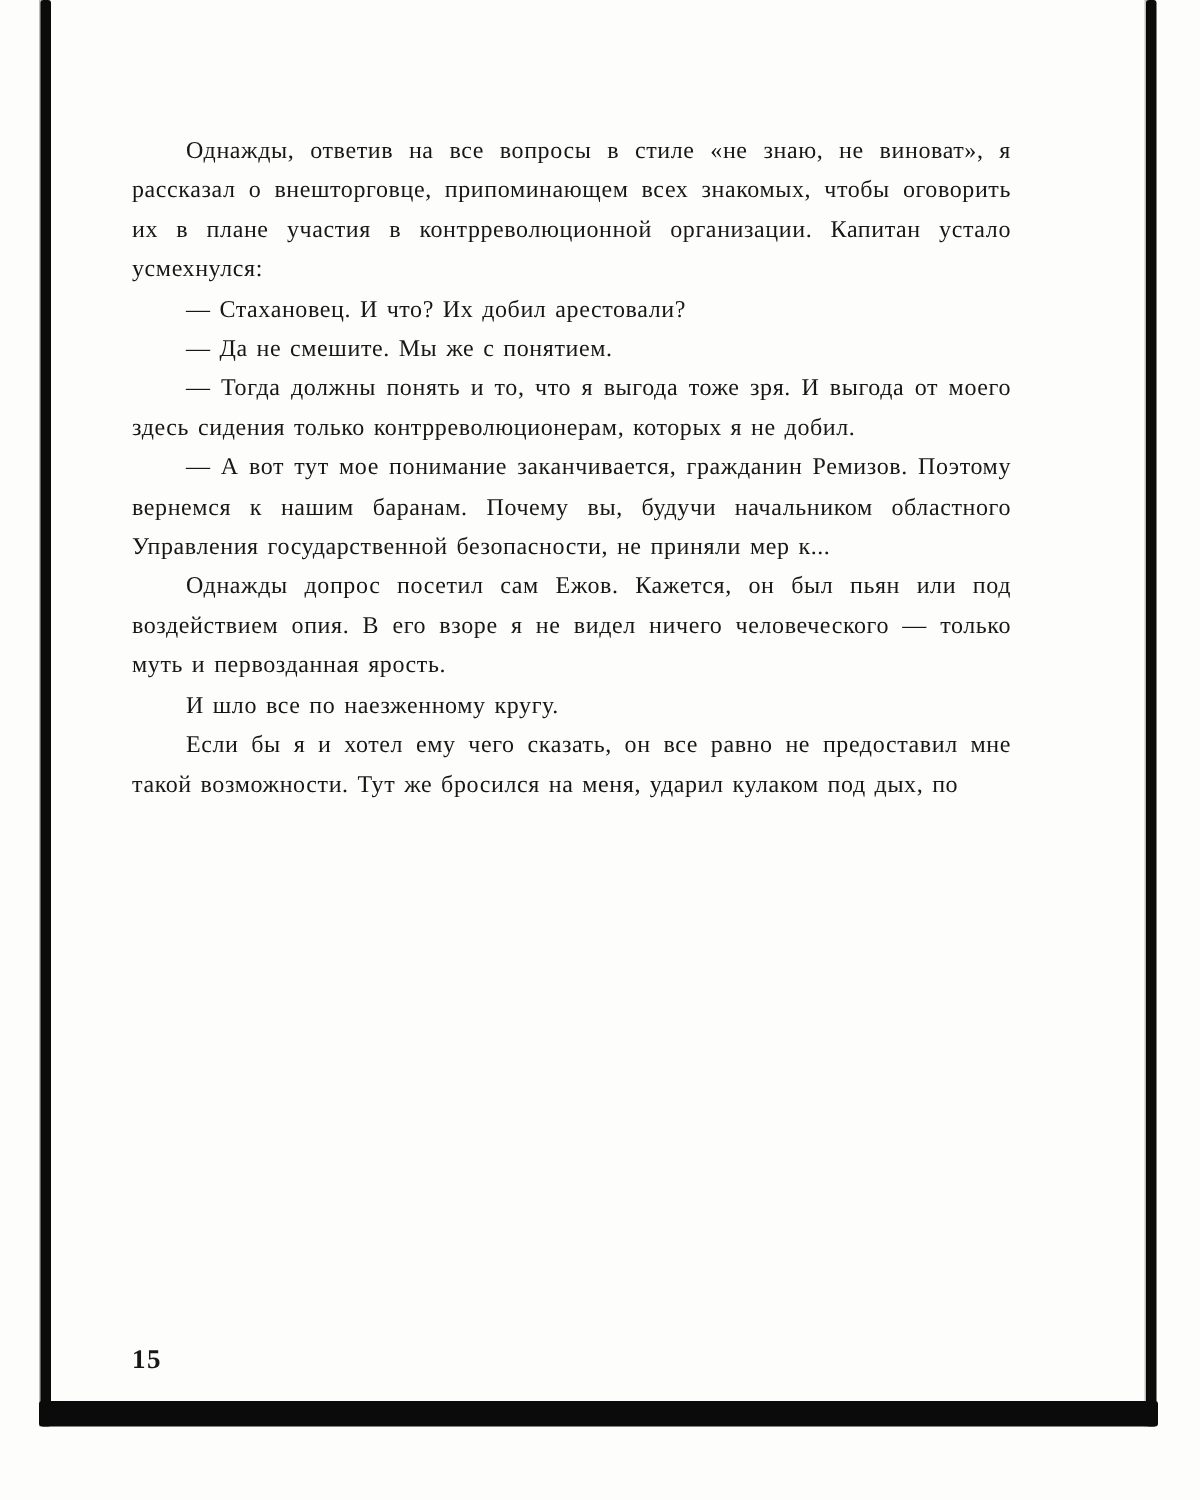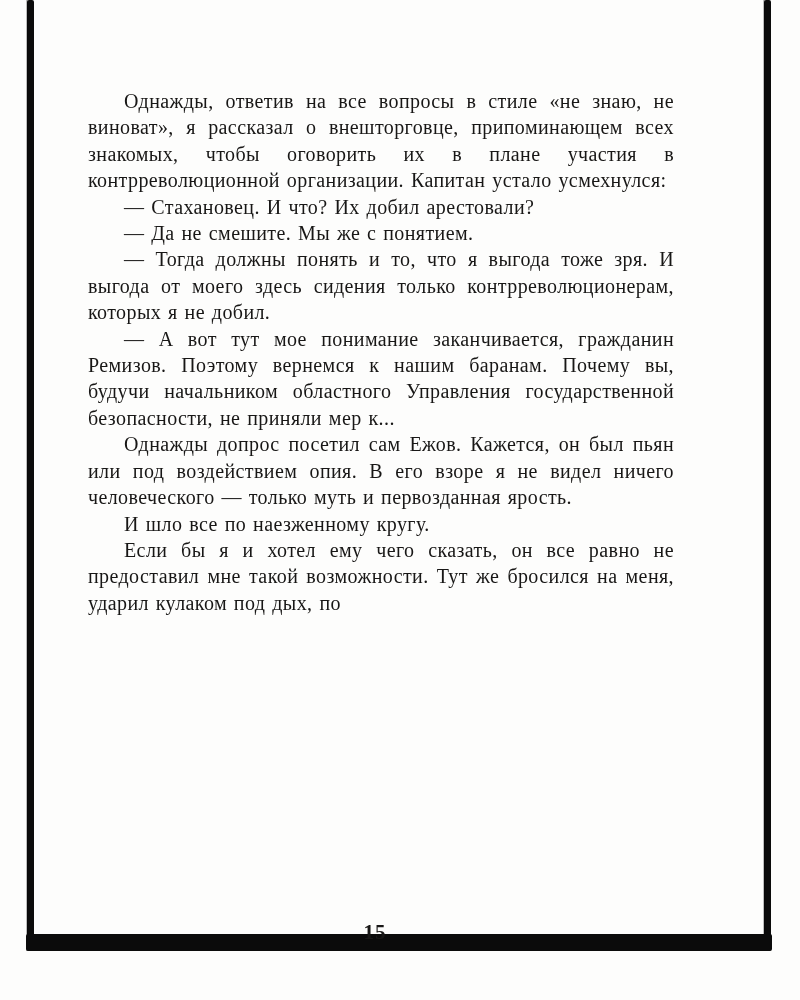--- a/index.html
+++ b/index.html
@@ -29,35 +29,35 @@
   .scan-left::after,.scan-right::after{
     content:"";position:absolute;left:-1px;top:0;width:2px;height:100%;
     background:rgba(0,0,0,0.25);
   }
   .text-block{
     position:absolute;
     left:88px;top:88px;width:586px;
   }
   .para{
     margin:0;
-    font-size:20px;
+    font-size:16px;
     line-height:26.4px;
     text-align:justify;
     text-indent:36px;
     letter-spacing:0.4px;
     word-spacing:1.5px;
     font-weight:500;
     hyphens:auto;
   }
   .page-number{
     position:absolute;
-    left:88px;top:920px;width:586px;
-    text-align:center;
+    left:88px;top:896px;width:586px;
+    text-align:left;
     padding-right:12px;
-    font-size:21px;
+    font-size:18px;
     font-weight:bold;
     letter-spacing:1px;
   }
 </style>
 </head>
 <body>
 
 <div class="page">
   <div class="scan-edge scan-left"></div>
   <div class="scan-edge scan-right"></div>

